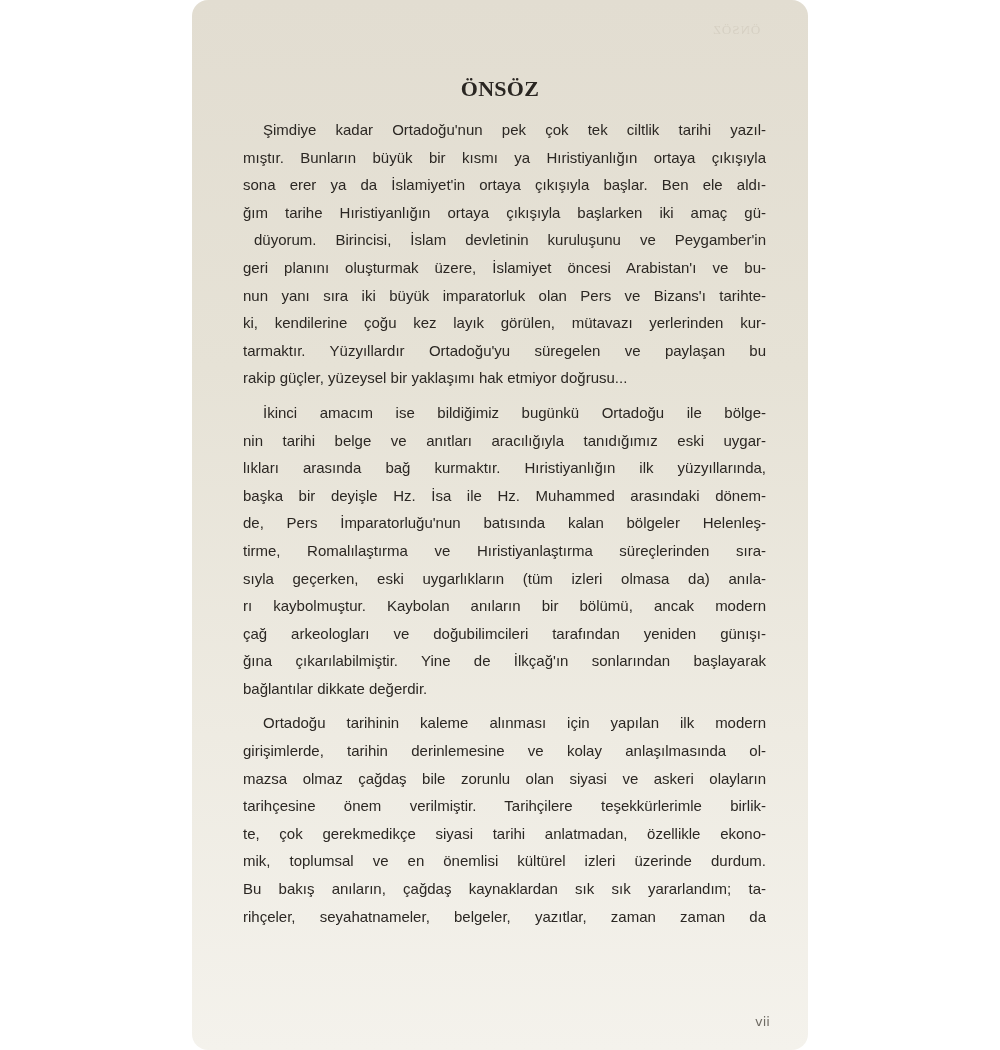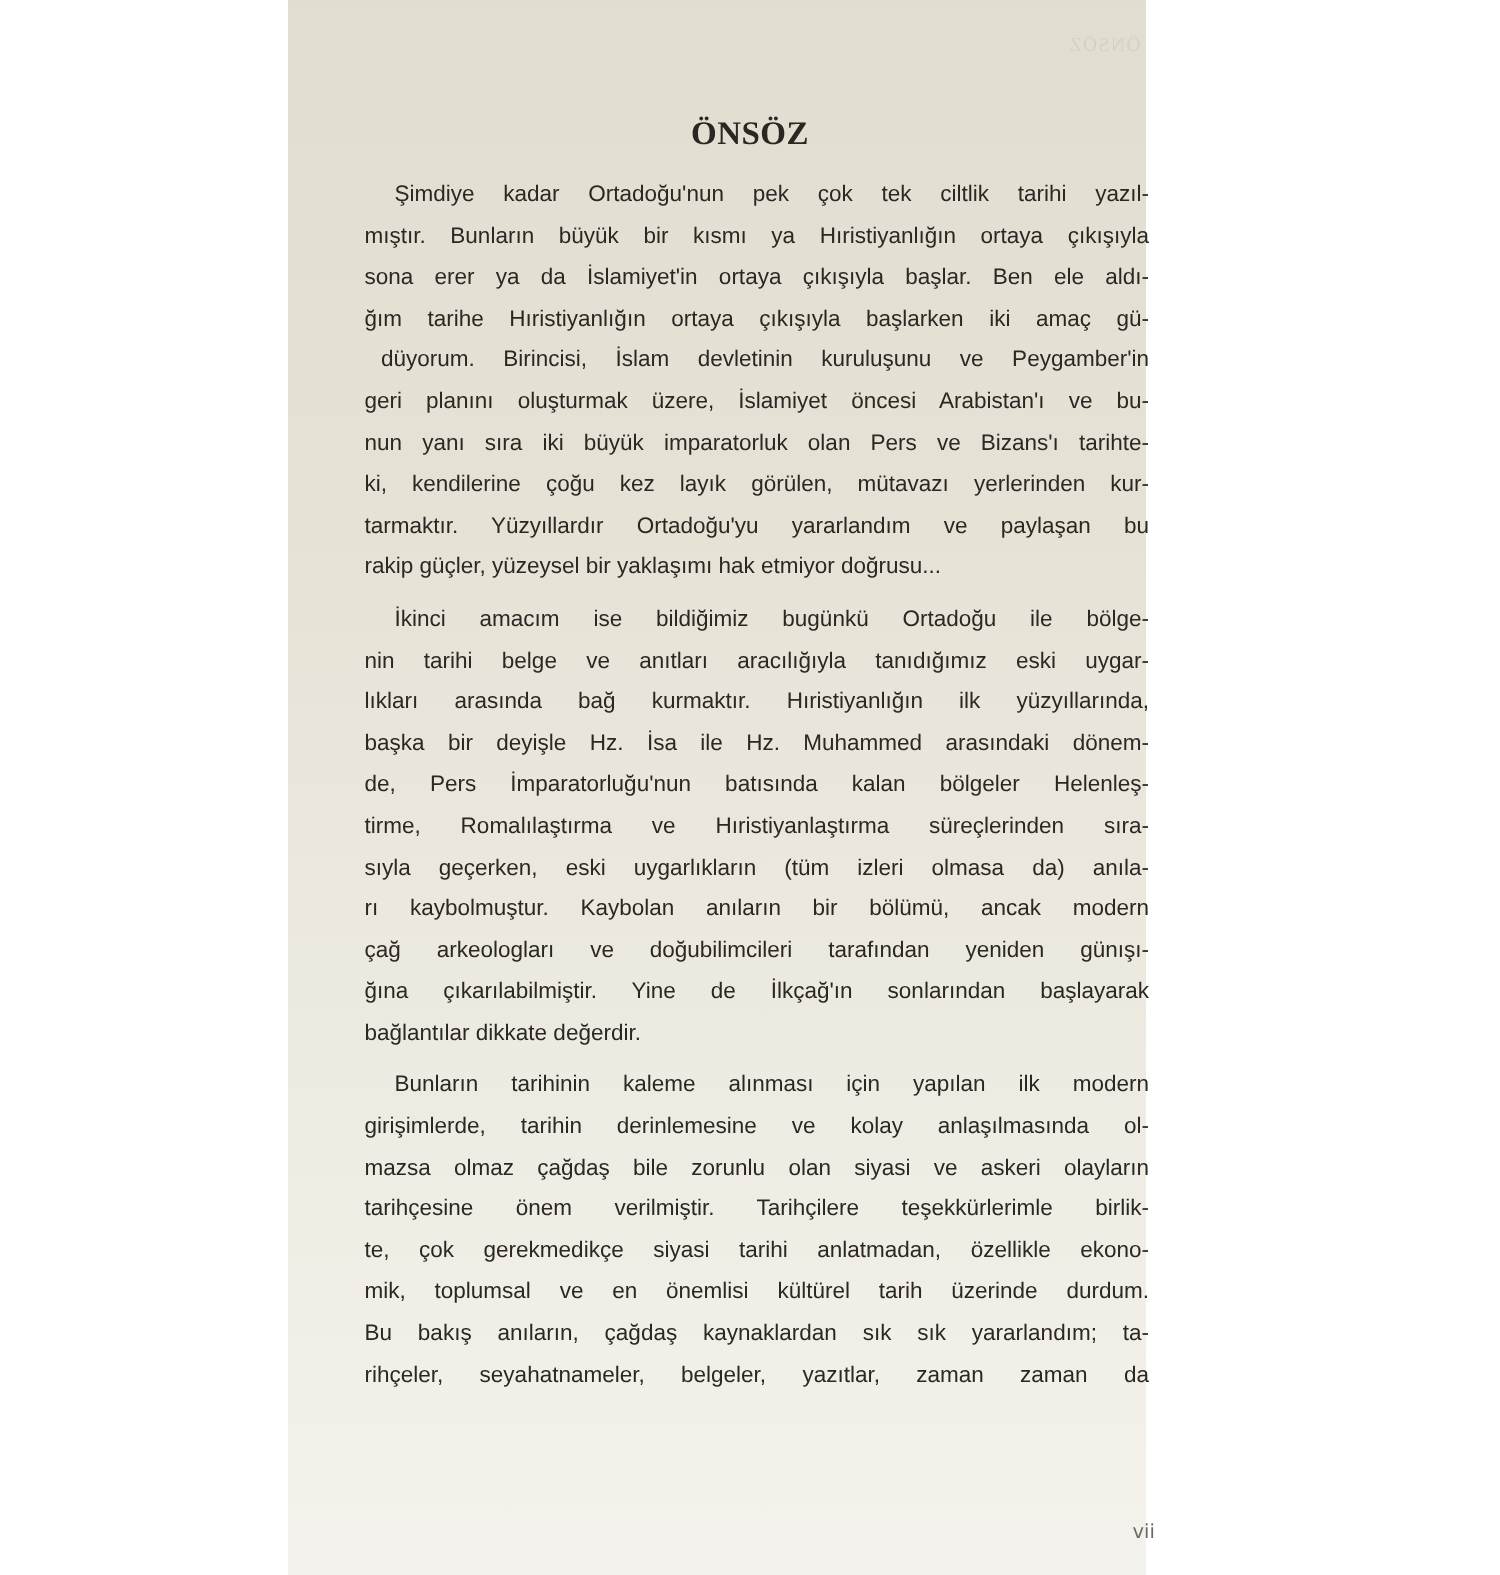--- a/index.html
+++ b/index.html
@@ -10,23 +10,24 @@
   body {
     width: 1000px;
     height: 1050px;
     position: relative;
     overflow: hidden;
   }
   .page {
     position: absolute;
     left: 192px;
     top: 0;
-    width: 572px;
+    width: 616px;
     height: 1050px;
     background: linear-gradient(to bottom, #e2ddd1 0%, #e6e2d6 35%, #eeebe2 70%, #f4f2ec 100%);
+    border-radius: 16px;
   }
   .bleed-header {
     position: absolute;
     left: 520px;
     top: 22px;
     font-family: "Liberation Serif", serif;
     font-size: 13px;
     color: #d6d0c3;
     letter-spacing: 1px;
     transform: scaleX(-1);
@@ -91,45 +92,45 @@
 
     <div class="paragraph">
       <div class="line indent" style="white-space: normal;">Şimdiye kadar Ortadoğu'nun pek çok tek ciltlik tarihi yazıl-</div>
       <div class="line" style="white-space: normal;">mıştır. Bunların büyük bir kısmı ya Hıristiyanlığın ortaya çıkışıyla</div>
       <div class="line" style="white-space: normal;">sona erer ya da İslamiyet'in ortaya çıkışıyla başlar. Ben ele aldı-</div>
       <div class="line" style="white-space: normal;">ğım tarihe Hıristiyanlığın ortaya çıkışıyla başlarken iki amaç gü-</div>
       <div class="line" style="white-space: normal; margin-left: 11px;">düyorum. Birincisi, İslam devletinin kuruluşunu ve Peygamber'in</div>
       <div class="line" style="white-space: normal;">geri planını oluşturmak üzere, İslamiyet öncesi Arabistan'ı ve bu-</div>
       <div class="line" style="white-space: normal;">nun yanı sıra iki büyük imparatorluk olan Pers ve Bizans'ı tarihte-</div>
       <div class="line" style="white-space: normal;">ki, kendilerine çoğu kez layık görülen, mütavazı yerlerinden kur-</div>
-      <div class="line" style="white-space: normal;">tarmaktır. Yüzyıllardır Ortadoğu'yu yararlandım ve paylaşan bu</div>
+      <div class="line" style="white-space: normal;">tarmaktır. Yüzyıllardır Ortadoğu'yu süregelen ve paylaşan bu</div>
       <div class="line last">rakip güçler, yüzeysel bir yaklaşımı hak etmiyor doğrusu...</div>
     </div>
 
     <div class="paragraph">
       <div class="line indent gap-before" style="white-space: normal;">İkinci amacım ise bildiğimiz bugünkü Ortadoğu ile bölge-</div>
       <div class="line" style="white-space: normal;">nin tarihi belge ve anıtları aracılığıyla tanıdığımız eski uygar-</div>
       <div class="line" style="white-space: normal;">lıkları arasında bağ kurmaktır. Hıristiyanlığın ilk yüzyıllarında,</div>
       <div class="line" style="white-space: normal;">başka bir deyişle Hz. İsa ile Hz. Muhammed arasındaki dönem-</div>
       <div class="line" style="white-space: normal;">de, Pers İmparatorluğu'nun batısında kalan bölgeler Helenleş-</div>
       <div class="line" style="white-space: normal;">tirme, Romalılaştırma ve Hıristiyanlaştırma süreçlerinden sıra-</div>
       <div class="line" style="white-space: normal;">sıyla geçerken, eski uygarlıkların (tüm izleri olmasa da) anıla-</div>
       <div class="line" style="white-space: normal;">rı kaybolmuştur. Kaybolan anıların bir bölümü, ancak modern</div>
       <div class="line" style="white-space: normal;">çağ arkeologları ve doğubilimcileri tarafından yeniden günışı-</div>
       <div class="line" style="white-space: normal;">ğına çıkarılabilmiştir. Yine de İlkçağ'ın sonlarından başlayarak</div>
       <div class="line last">bağlantılar dikkate değerdir.</div>
     </div>
 
     <div class="paragraph">
-      <div class="line indent gap-before" style="white-space: normal;">Bunların tarihinin kaleme alınması için yapılan ilk modern</div>
+      <div class="line indent gap-before" style="white-space: normal;">Ortadoğu tarihinin kaleme alınması için yapılan ilk modern</div>
       <div class="line" style="white-space: normal;">girişimlerde, tarihin derinlemesine ve kolay anlaşılmasında ol-</div>
       <div class="line" style="white-space: normal;">mazsa olmaz çağdaş bile zorunlu olan siyasi ve askeri olayların</div>
       <div class="line" style="white-space: normal;">tarihçesine önem verilmiştir. Tarihçilere teşekkürlerimle birlik-</div>
       <div class="line" style="white-space: normal;">te, çok gerekmedikçe siyasi tarihi anlatmadan, özellikle ekono-</div>
-      <div class="line" style="white-space: normal;">mik, toplumsal ve en önemlisi kültürel tarih üzerinde durdum.</div>
+      <div class="line" style="white-space: normal;">mik, toplumsal ve en önemlisi kültürel izleri üzerinde durdum.</div>
       <div class="line" style="white-space: normal;">Bu bakış anıların, çağdaş kaynaklardan sık sık yararlandım; ta-</div>
       <div class="line" style="white-space: normal;">rihçeler, seyahatnameler, belgeler, yazıtlar, zaman zaman da</div>
     </div>
 
   </div>
 
   <div class="page-number">vii</div>
 
 </div>
 

